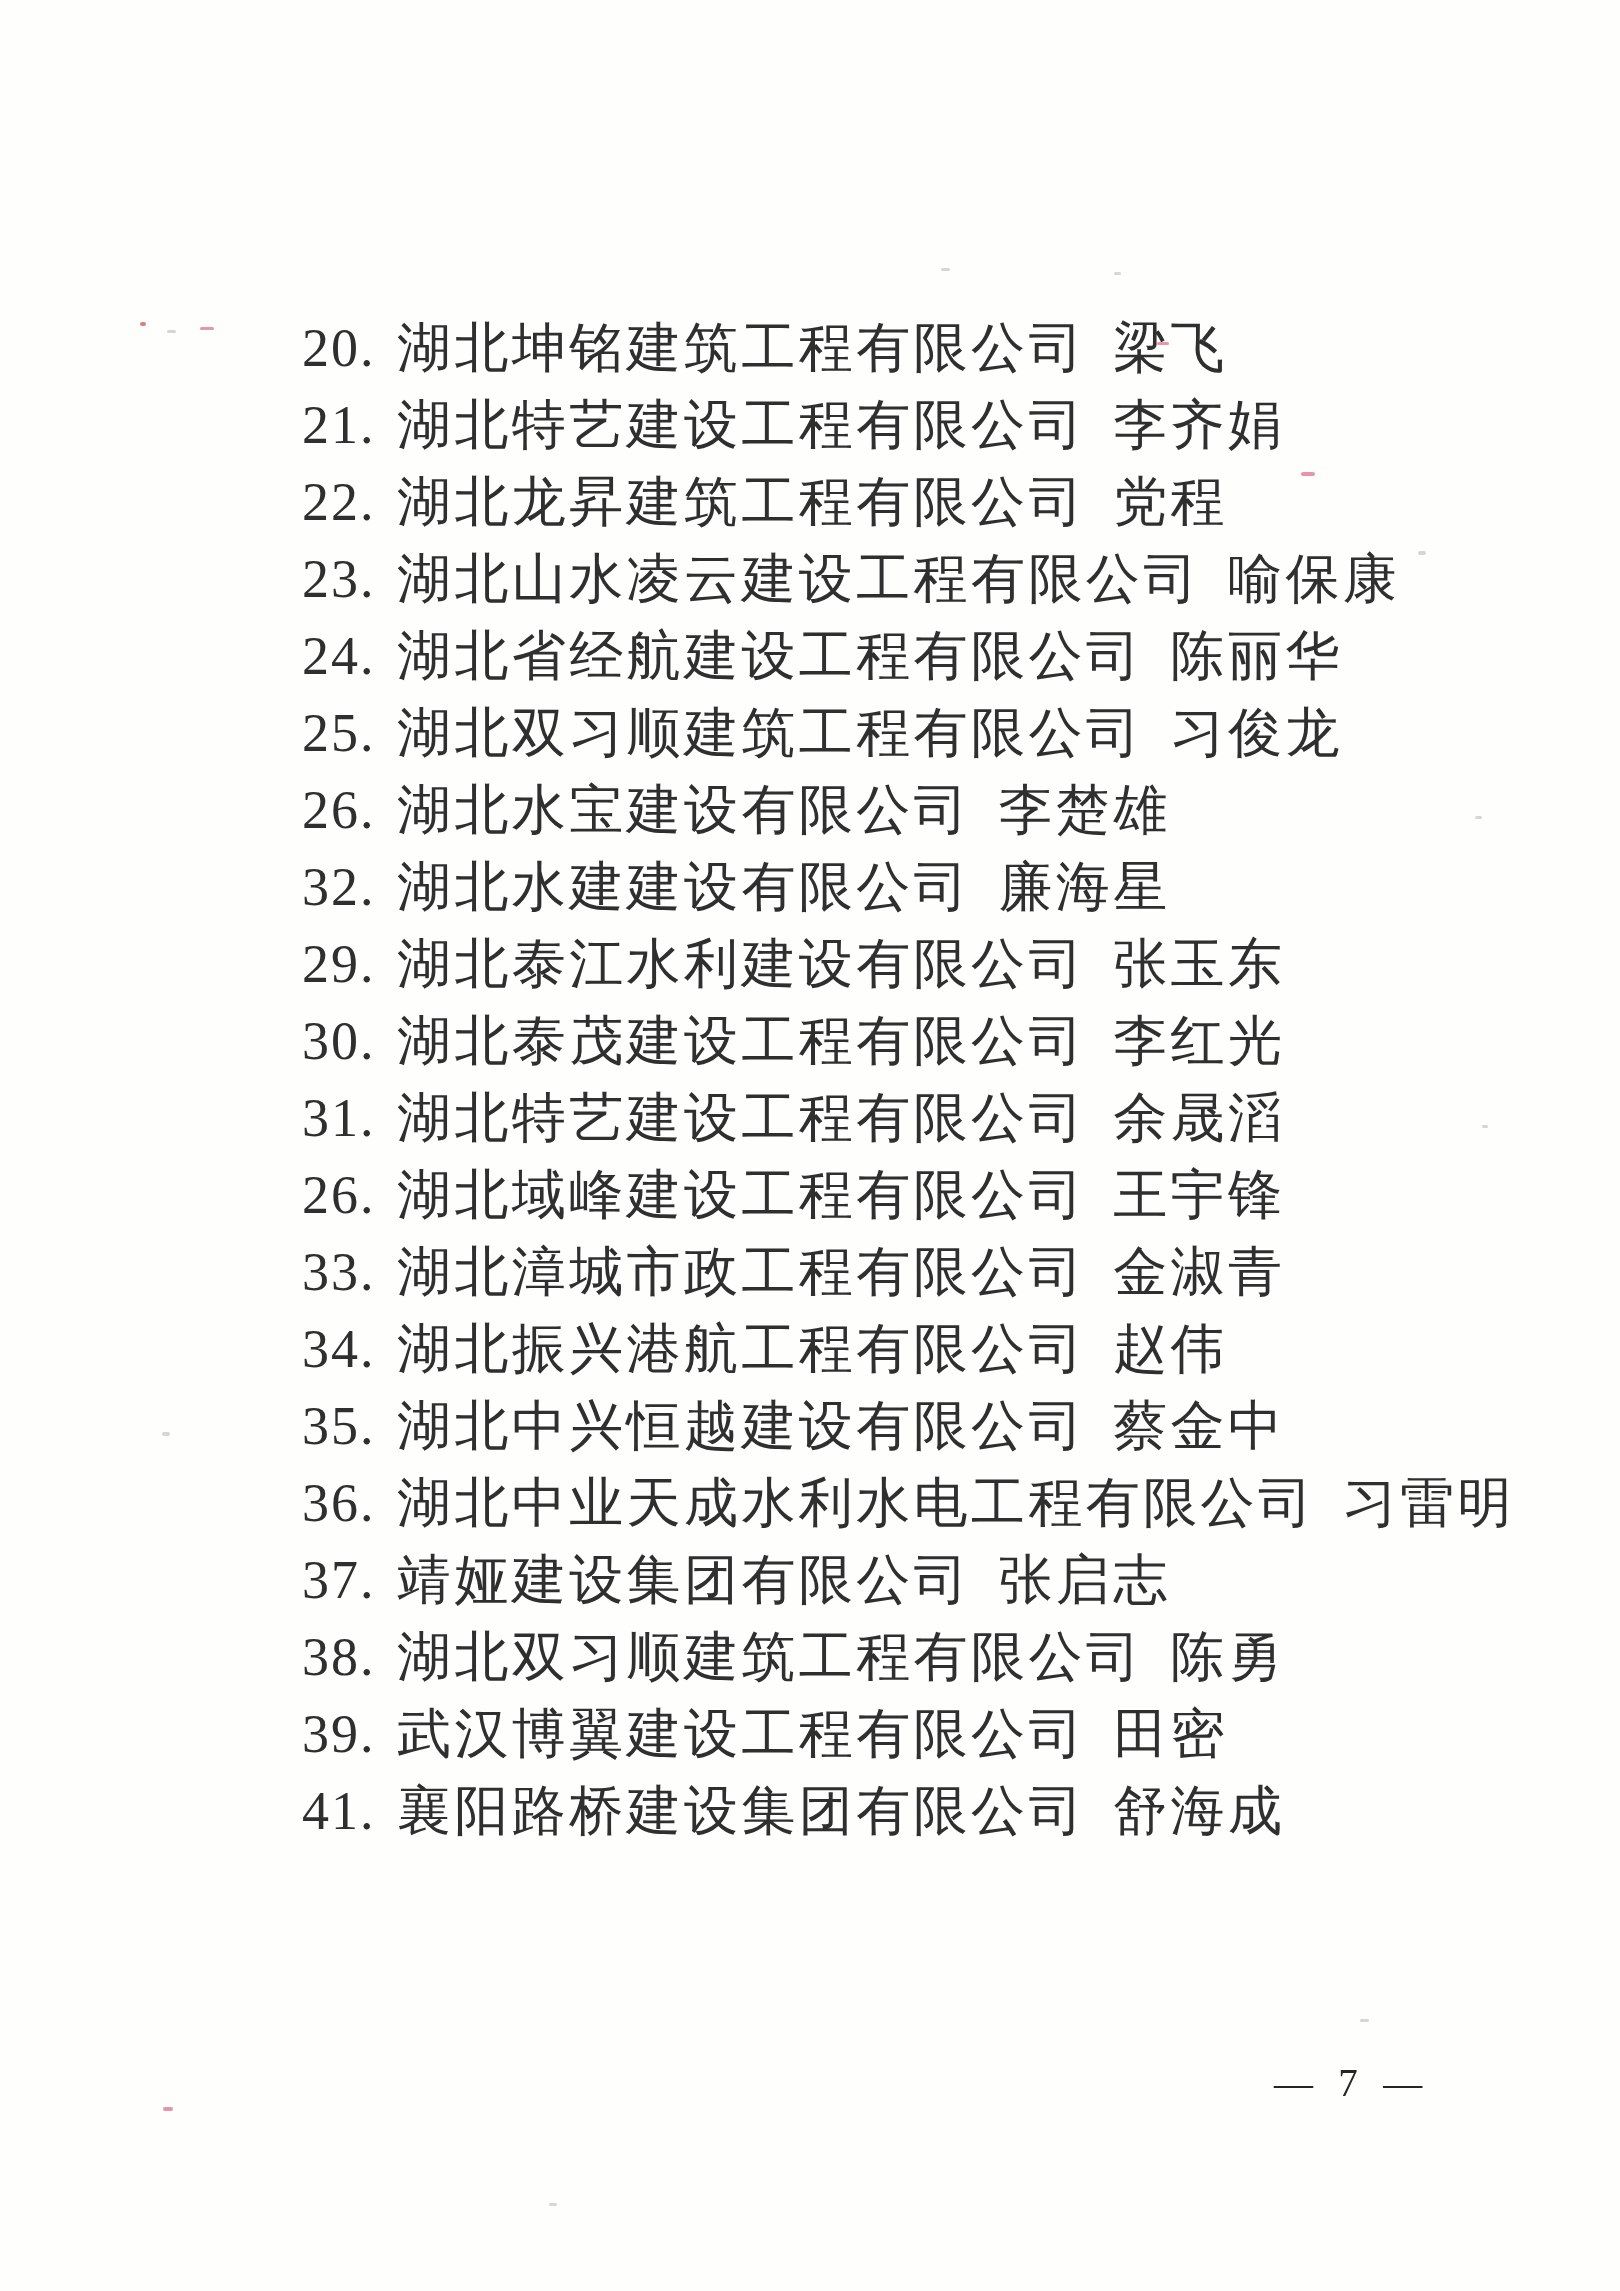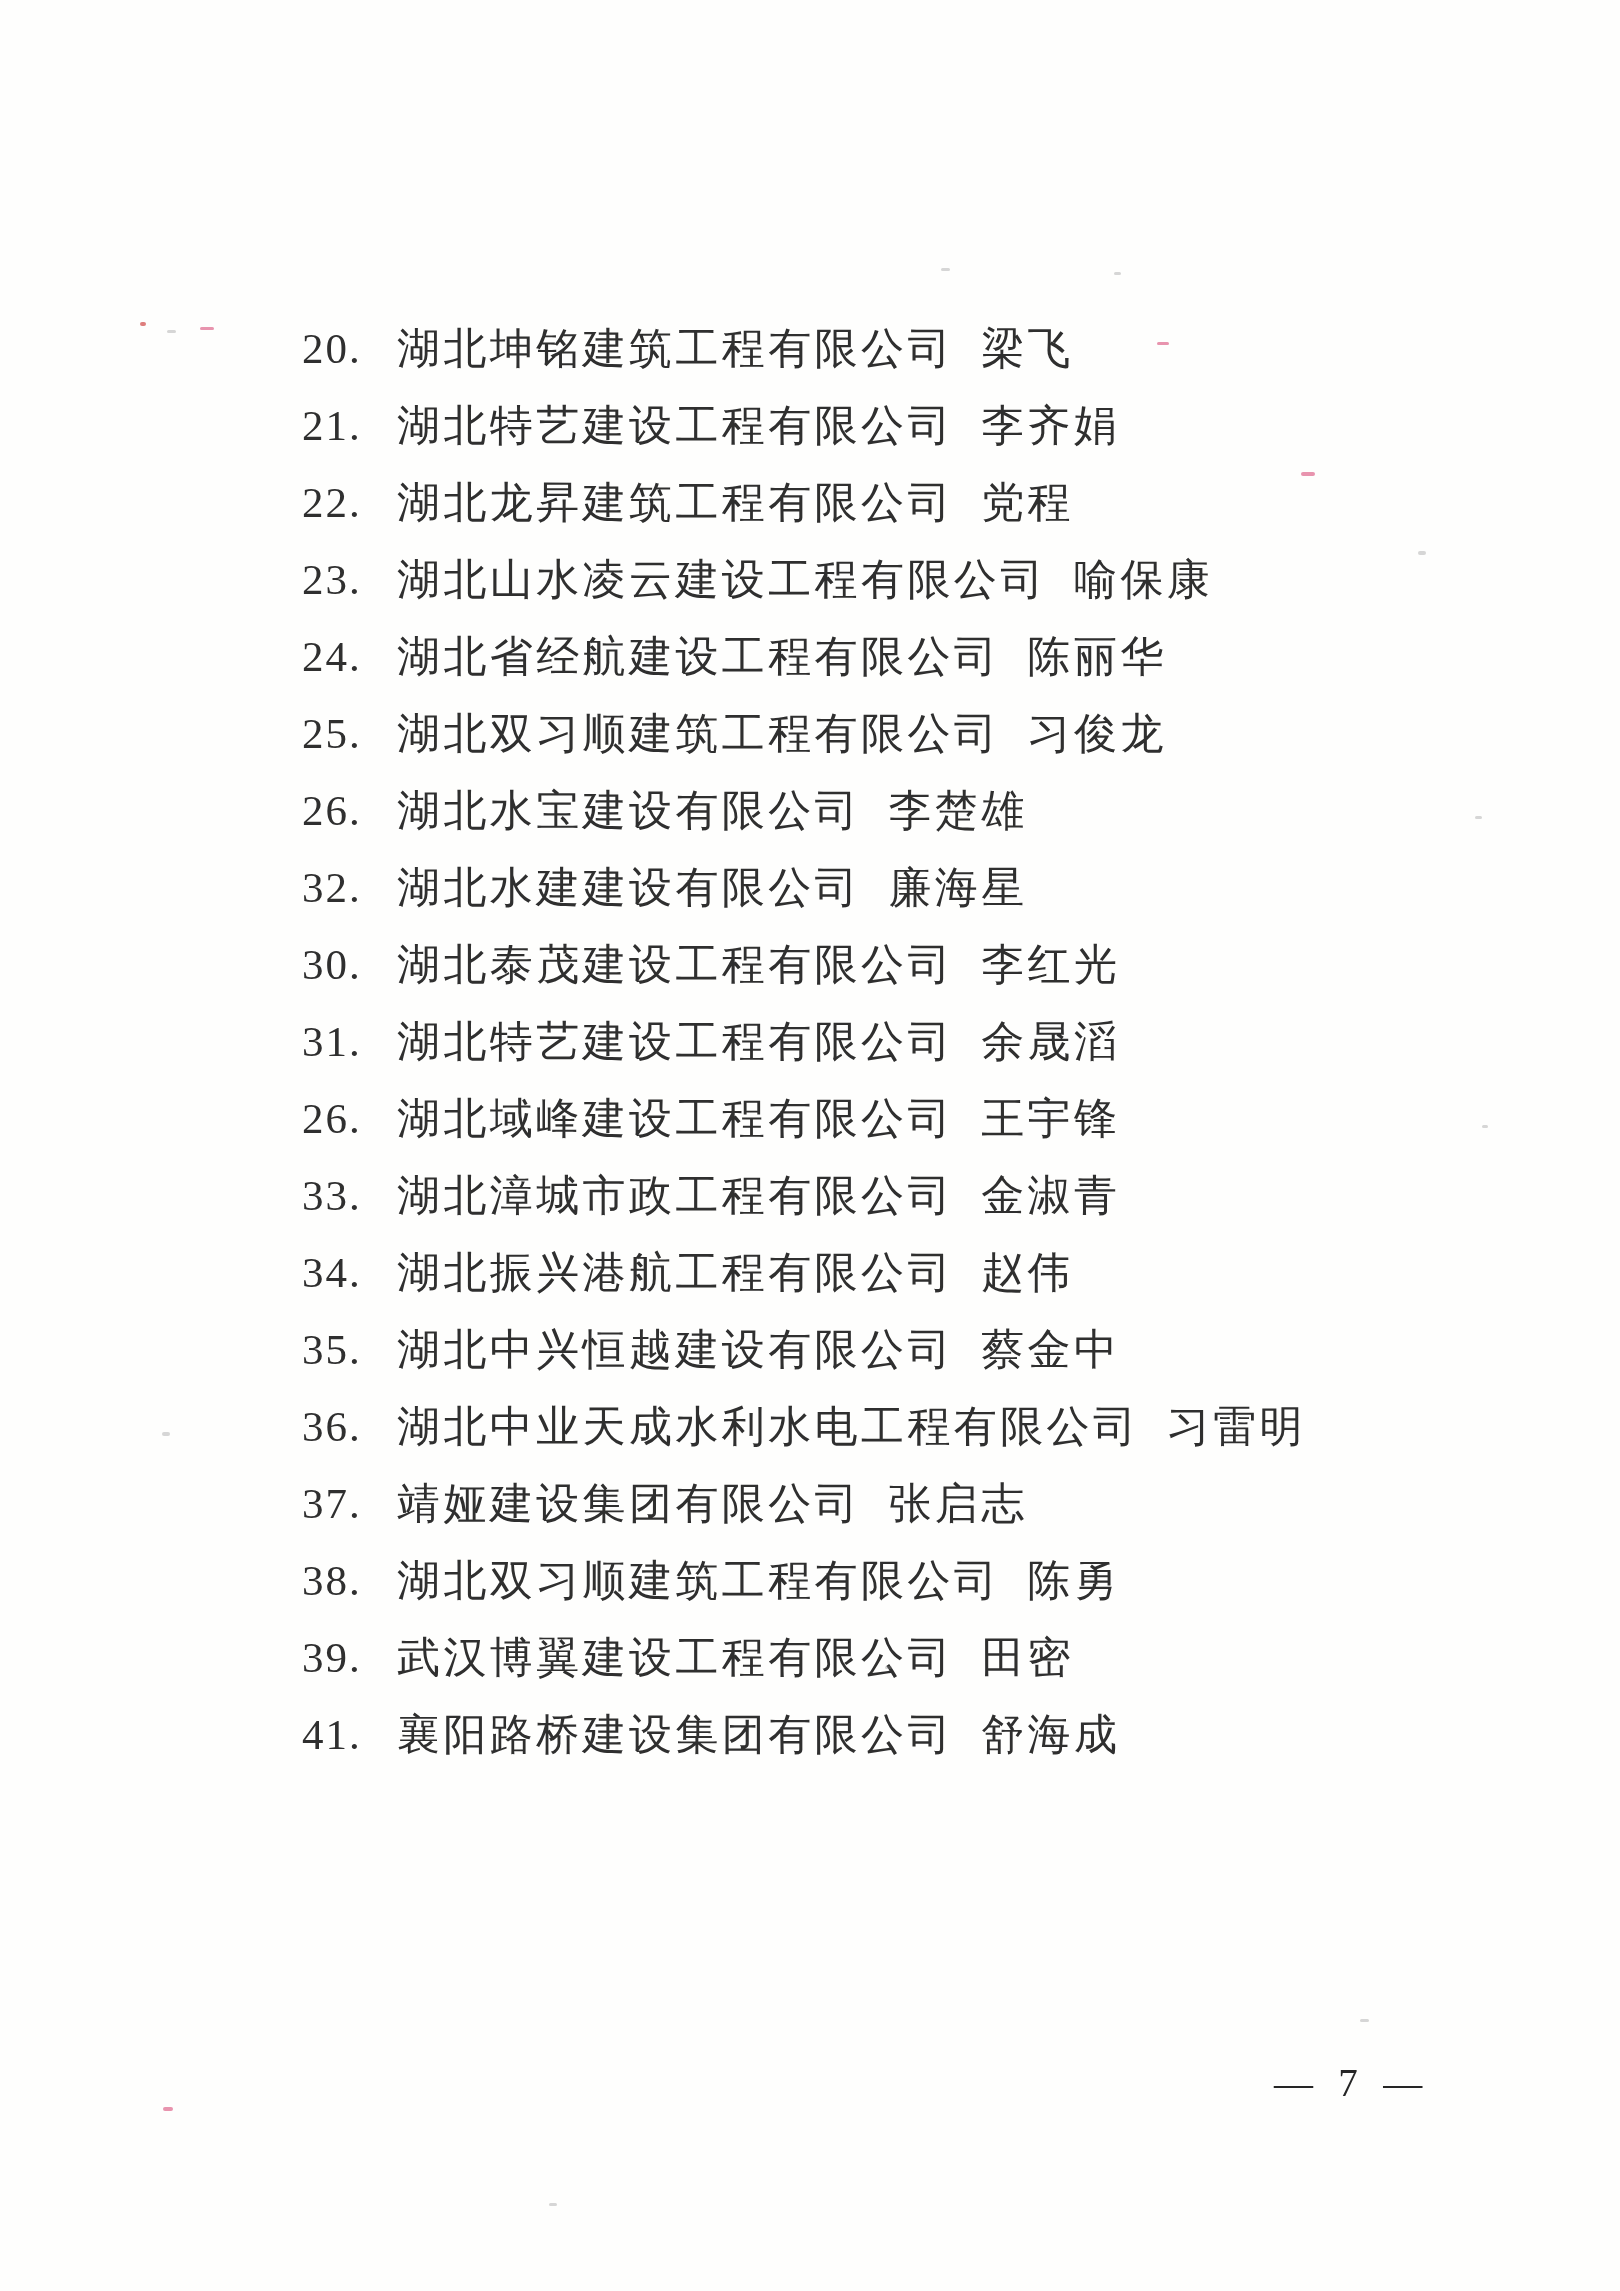--- a/index.html
+++ b/index.html
@@ -19,21 +19,21 @@
   }
   .roster {
     position: absolute;
     left: 302px;
     top: 326px;
   }
   .row {
     display: flex;
     align-items: flex-start;
     height: 77px;
-    font-size: 43px;
+    font-size: 54px;
     line-height: 45px;
     white-space: nowrap;
   }
   .num {
     display: inline-block;
     width: 95px;
     letter-spacing: 2px;
   }
   .company {
     letter-spacing: 3.4px;
@@ -110,20 +110,25 @@
         <span class="person">李楚雄</span>
       </div>
 
       <div class="row">
         <span class="num">32.</span>
         <span class="company">湖北水建建设有限公司</span>
         <span class="person">廉海星</span>
       </div>
 
 
+      <div class="row">
+        <span class="num">29.</span>
+        <span class="company">湖北泰江水利建设有限公司</span>
+        <span class="person">张玉东</span>
+      </div>
 
       <div class="row">
         <span class="num">30.</span>
         <span class="company">湖北泰茂建设工程有限公司</span>
         <span class="person">李红光</span>
       </div>
 
       <div class="row">
         <span class="num">31.</span>
         <span class="company">湖北特艺建设工程有限公司</span>

